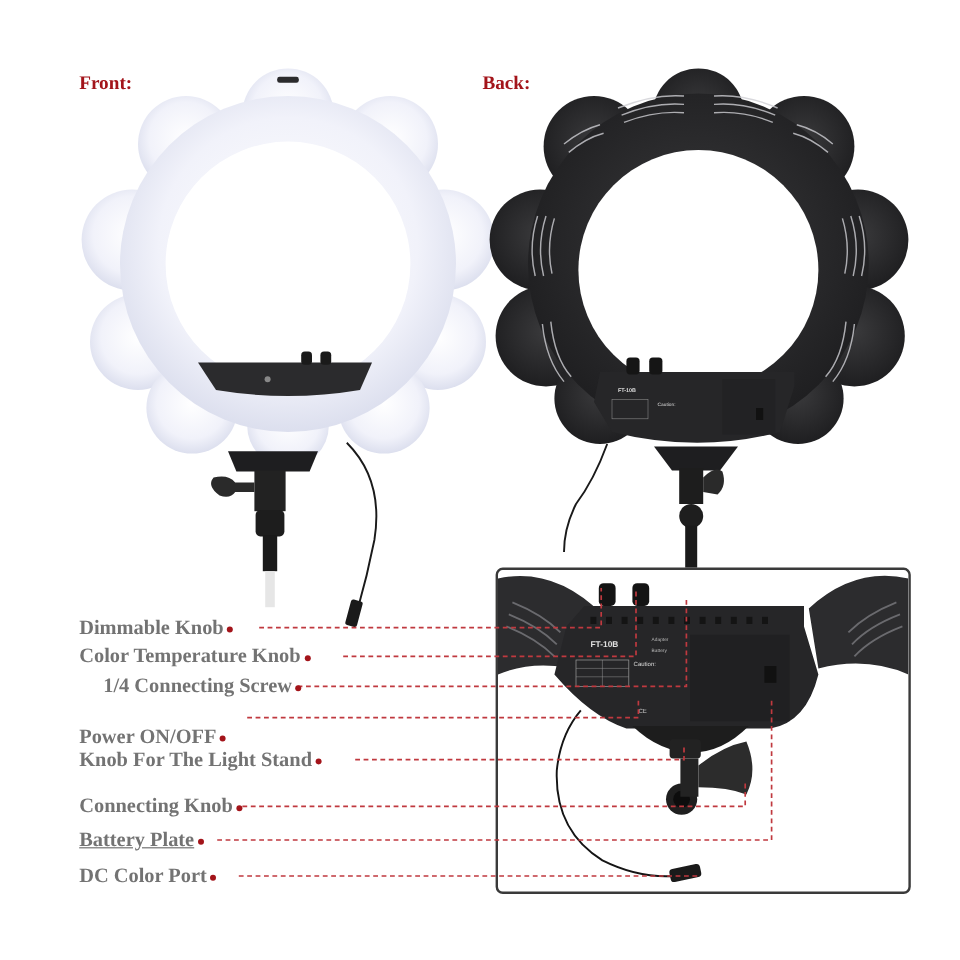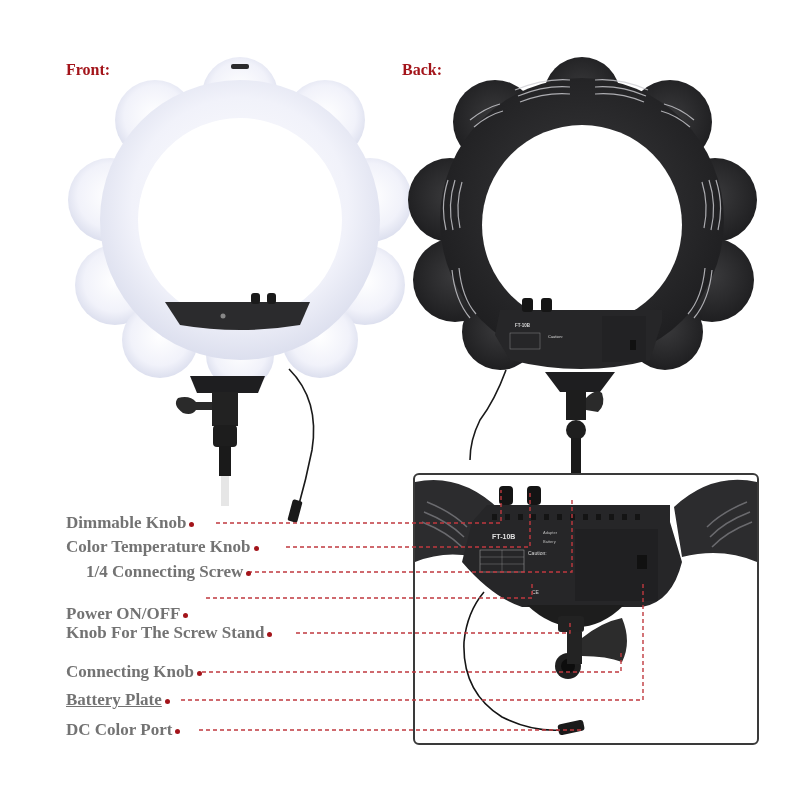--- a/index.html
+++ b/index.html
@@ -196,21 +196,21 @@
 <div class="label" style="top:537px;">
   <span>Color Temperature Knob</span><span class="dot"></span>
 </div>
 <div class="label" style="top:562px;margin-left:20px;">
   <span>1/4 Connecting Screw</span><span class="dot"></span>
 </div>
 <div class="label" style="top:588px;margin-top:16px;">
   <span>Power ON/OFF</span><span class="dot"></span>
 </div>
 <div class="label" style="top:623px;">
-  <span>Knob For The Screw Stand</span><span class="dot"></span>
+  <span>Knob For The Light Stand</span><span class="dot"></span>
 </div>
 <div class="label" style="top:662px;">
   <span>Connecting Knob</span><span class="dot"></span>
 </div>
 <div class="label" style="top:690px;text-decoration:underline;">
   <span>Battery Plate</span><span class="dot"></span>
 </div>
 <div class="label" style="top:720px;">
   <span>DC Color Port</span><span class="dot"></span>
 </div>

